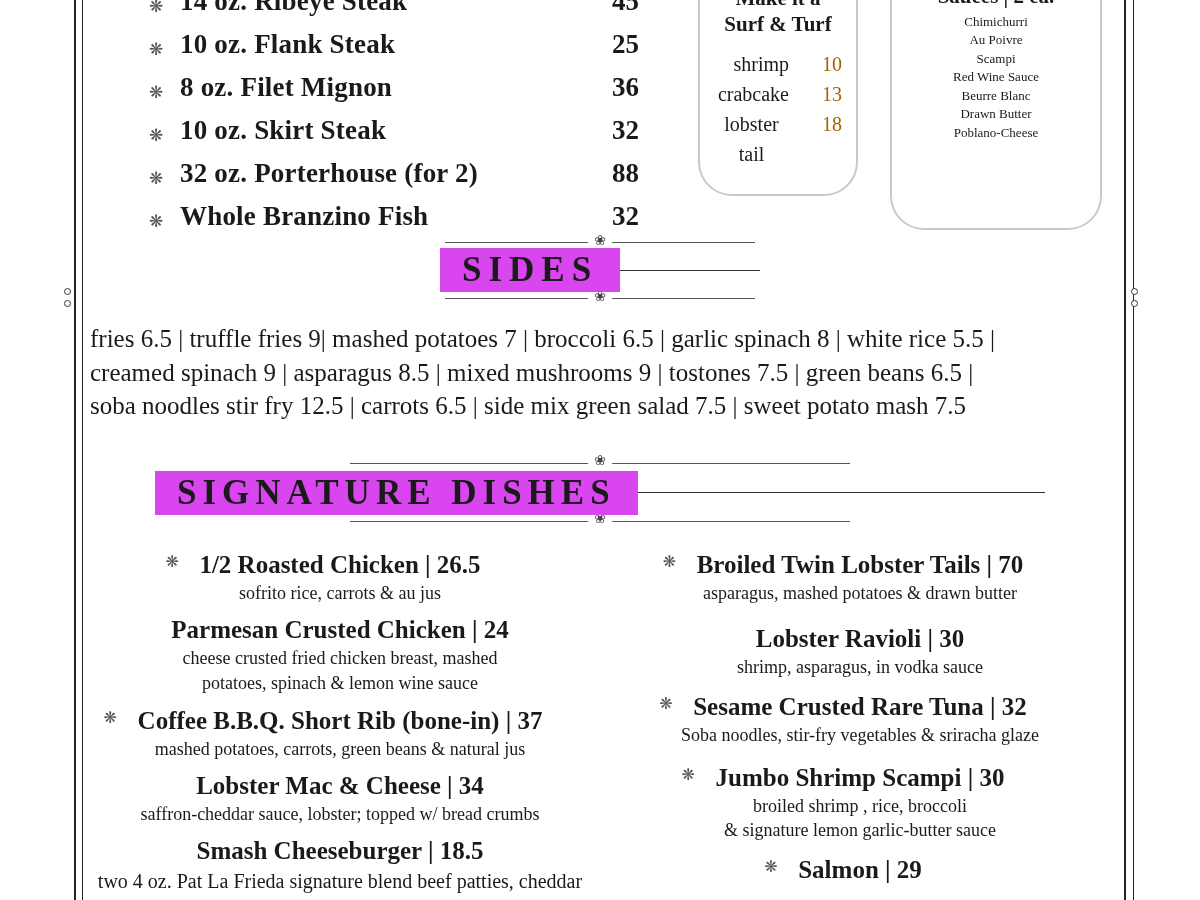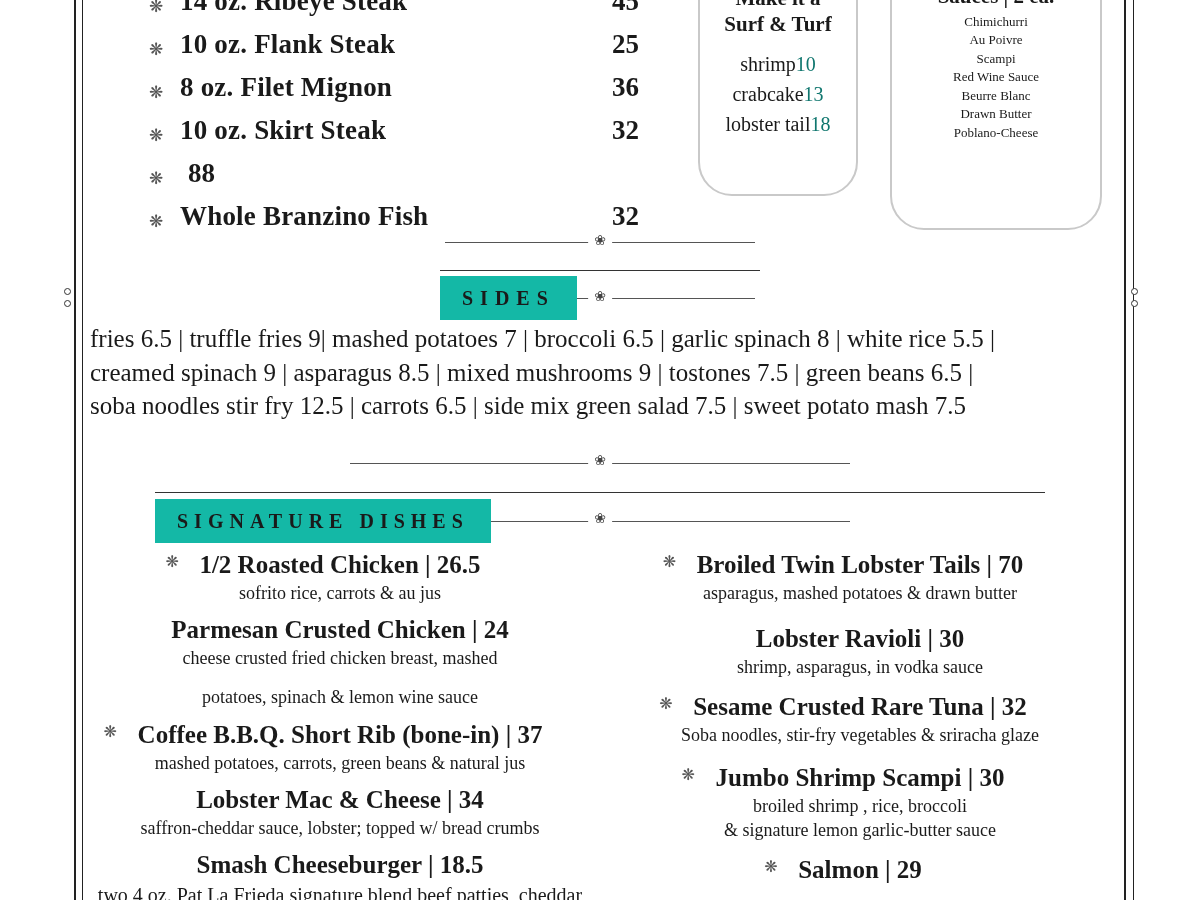--- a/index.html
+++ b/index.html
@@ -114,54 +114,54 @@
   }
   .box-surf .bx-title {
     font-weight: bold;
     font-size: 21px;
     line-height: 1.22;
     margin-top: 30px;
     margin-bottom: 12px;
   }
   .surf-row {
     display: flex;
-    justify-content: center;
+    justify-content: flex-end;
     font-size: 20px;
     line-height: 1.5;
     padding: 0 2px;
-  }
-  .surf-row .p { color: #0f766e; }
+    gap: 33px;
+  }
+  .surf-row .p { color: #a16207; }
 
   .box-sauce {
     left: 800px;
     top: -92px;
     width: 212px;
     height: 322px;
     padding: 10px 8px 0 8px;
   }
   .box-sauce .bx-title {
     font-weight: bold;
     font-size: 21px;
     margin-top: 64px;
     margin-bottom: 4px;
   }
   .box-sauce .sauce-item {
     font-size: 13px;
     line-height: 1.42;
   }
   .sec-title {
-    font-size: 20px;
+    font-size: 35px;
     font-weight: bold;
     letter-spacing: 7px;
     display: inline-block;
     padding: 0 22px;
-    background: #14b8a6;
+    background: #d946ef;
     position: relative;
     z-index: 2;
-    margin-top: 28px;
   }
   .sec-rule {
     position: absolute;
     left: 0; right: 0;
     top: 50%;
     border-top: 1px solid #333;
     z-index: 1;
   }
 
   
@@ -310,20 +310,21 @@
         <div class="steak-name">8 oz. Filet Mignon</div>
         <div class="steak-price">36</div>
       </div>
       <div class="steak-row">
         <div class="steak-badge">❋</div>
         <div class="steak-name">10 oz. Skirt Steak</div>
         <div class="steak-price">32</div>
       </div>
       <div class="steak-row">
         <div class="steak-badge">❋</div>
+        <div class="steak-name">32 oz. Porterhouse (for 2)</div>
         <div class="steak-price">88</div>
       </div>
       <div class="steak-row">
         <div class="steak-badge">❋</div>
         <div class="steak-name">Whole Branzino Fish</div>
         <div class="steak-price">32</div>
       </div>
     </div>
 
     <div class="round-box box-surf">
@@ -397,21 +398,21 @@
             <span class="leaf">❋</span>
             <span>1/2 Roasted Chicken | 26.5</span>
           </div>
           <div class="dish-desc">sofrito rice, carrots &amp; au jus</div>
         </div>
 
         <div class="dish">
           <div class="dish-title">
             <span>Parmesan Crusted Chicken | 24</span>
           </div>
-          <div class="dish-desc" style="margin-bottom:16px">cheese crusted fried chicken breast, mashed</div>
+          <div class="dish-desc" style="margin-bottom:2px">cheese crusted fried chicken breast, mashed</div>
           <div class="dish-desc">potatoes, spinach &amp; lemon wine sauce</div>
         </div>
 
         <div class="dish">
           <div class="dish-title">
             <span class="leaf">❋</span>
             <span>Coffee B.B.Q. Short Rib (bone-in) | 37</span>
           </div>
           <div class="dish-desc">mashed potatoes, carrots, green beans &amp; natural jus</div>
         </div>

